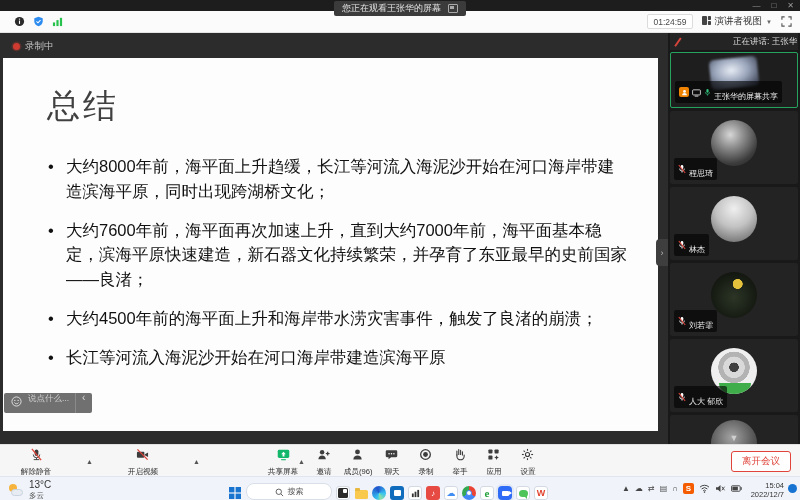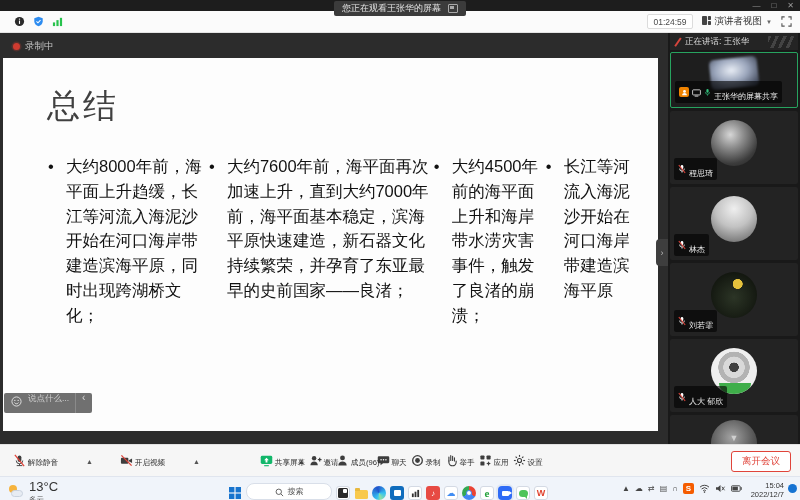--- a/index.html
+++ b/index.html
@@ -27,36 +27,36 @@
 
   
   .main{position:absolute;top:32px;left:0;right:0;height:413px;background:#2c2c2c;}
   .rec-badge{position:absolute;left:13px;top:8px;display:flex;align-items:center;gap:5px;}
   .rec-dot{width:7px;height:7px;border-radius:50%;background:#cf3b30;box-shadow:0 0 0 1.5px rgba(207,59,48,.25);}
   .rec-text{font-size:9.5px;color:#c4c4c4;}
 
   .slide{position:absolute;left:3px;top:26px;width:655px;height:373px;background:#fdfdfd;
          padding:26px 28px 0 44px;box-sizing:border-box;}
   .slide-title{font-size:33px;color:#404040;font-weight:500;letter-spacing:3px;}
-  .bullets{list-style:none;margin:25px 0 0;padding:0;display:flex;flex-direction:row;}
+  .bullets{list-style:none;margin:25px 0 0;padding:0;display:flex;flex-direction:column;gap:14px;}
   .bullets li{position:relative;font-size:16.5px;line-height:1.5;color:#111;padding-left:19px;}
   .bullets li::before{content:"•";position:absolute;left:1px;top:0;}
 
   .chat-float{position:absolute;left:4px;top:361px;height:20px;background:rgba(96,96,96,.9);border-radius:2px;
               display:flex;gap:6px;padding:0 7px;}
   .chat-ph{font-size:8.5px;color:#cdcdcd;}
   .chat-collapse{font-size:10px;color:#ddd;border-left:1px solid #8a8a8a;padding-left:6px;line-height:1;}
 
   
   .sidebar{position:absolute;top:0;right:0;width:132px;height:413px;background:#191919;}
   .speaking-bar{position:absolute;top:1px;left:2px;right:2px;height:17px;background:#242424;
                 display:flex;align-items:center;gap:4px;padding:0 4px;overflow:hidden;}
   .speak-slash{width:7px;height:10px;position:relative;flex:none;}
   .speak-slash::before{content:"";position:absolute;left:3px;top:0;width:1.5px;height:10px;background:#d6453c;transform:rotate(35deg);}
-  .speaking-text{font-size:8.5px;color:#ddd;white-space:nowrap;}
+  .speaking-text{font-size:8.5px;color:#ddd;white-space:nowrap;margin-left:48px;}
   .watermark{margin-left:auto;width:26px;height:12px;flex:none;opacity:.45;border-radius:1px;
              background:repeating-linear-gradient(115deg,#6a6a6a 0 3px,transparent 3px 7px);}
 
   .tile{position:absolute;left:2px;right:2px;background:#232323;border-radius:2px;overflow:hidden;}
   .tile1{top:20px;height:56px;border:1px solid #27a35f;box-sizing:border-box;background:#1e1e1e;}
   .tile2{top:79px;height:73px;}
   .tile3{top:155px;height:73px;}
   .tile4{top:231px;height:73px;}
   .tile5{top:307px;height:73px;}
   .tile6{top:383px;height:30px;}
@@ -76,38 +76,38 @@
   .tile-label{position:absolute;left:4px;bottom:4px;display:flex;align-items:center;gap:3px;
               background:rgba(0,0,0,.6);border-radius:2px;padding:1.5px 4px;max-width:118px;box-sizing:border-box;}
   .tile-name{font-size:8px;color:#ececec;white-space:nowrap;overflow:hidden;margin-top:8px;}
   .badge-host{width:10px;height:10px;border-radius:2px;background:#f08300;display:flex;align-items:center;justify-content:center;flex:none;}
   .scroll-chevron{position:absolute;left:50%;bottom:2px;transform:translateX(-50%);color:#cfcfcf;font-size:9px;line-height:1;}
   .collapse-handle{position:absolute;left:-12px;top:207px;width:12px;height:27px;background:#3e3e3e;
                    border-radius:4px 0 0 4px;display:flex;align-items:center;justify-content:center;color:#b9b9b9;font-size:9px;}
 
   
   .toolbar{position:absolute;left:0;right:0;bottom:23px;height:32px;background:#f6f6f6;border-top:1px solid #e2e2e2;z-index:25;}
-  .tb-item{display:flex;flex-direction:row;align-items:center;justify-content:center;gap:1px;width:34px;padding-top:2px;}
+  .tb-item{display:flex;flex-direction:column;align-items:center;justify-content:center;gap:1px;width:34px;padding-top:2px;}
   .tb-item svg{width:13px;height:13px;}
   .tb-label{font-size:8px;color:#2f2f2f;white-space:nowrap;transform:scale(.95);}
   .tb-left{position:absolute;left:12px;top:0;height:32px;display:flex;align-items:center;}
   .tb-left .tb-item{width:48px;}
   .chev-up{font-size:7px;color:#555;line-height:1;}
   .tb-center{position:absolute;left:266px;top:0;height:32px;display:flex;align-items:center;}
   .leave-btn{position:absolute;right:9px;top:6px;border:1px solid #e0443a;color:#e0443a;background:#fff;
              border-radius:3px;font-size:9.5px;padding:3px 10px;cursor:pointer;}
 
   
   .taskbar{position:absolute;left:0;right:0;bottom:0;height:23px;background:#f0f4fa;border-top:1px solid #e0e5ee;z-index:25;}
   .weather{position:absolute;left:8px;top:2px;display:flex;align-items:center;gap:5px;}
   .weather-icon{position:relative;width:16px;height:14px;}
   .sun{position:absolute;left:1px;top:1px;width:8px;height:8px;border-radius:50%;background:#f6b33d;}
   .cloud{position:absolute;left:3px;top:6px;width:12px;height:7px;border-radius:6px;background:#e7ecf3;border:1px solid #c9d2de;box-sizing:border-box;}
   .weather-text{display:flex;flex-direction:column;line-height:1.2;}
-  .weather-temp{font-size:13px;color:#333;}
+  .weather-temp{font-size:10px;color:#333;}
   .weather-cond{font-size:7.5px;color:#555;}
   .tb-apps{position:absolute;left:228px;top:0;height:23px;display:flex;align-items:flex-end;gap:4px;}
   .app-ico{width:14px;height:14px;display:flex;align-items:center;justify-content:center;border-radius:3px;
            font-size:9px;position:relative;box-sizing:border-box;flex:none;}
   .search-pill{width:84px;height:15px;border-radius:8px;background:#fff;border:1px solid #d9dfe9;
                display:flex;align-items:center;justify-content:center;gap:4px;flex:none;}
   .search-text{font-size:8px;color:#555;}
   .ico-white{background:#fff;border:1px solid #d4dae4;}
   .ico-edge{background:conic-gradient(from 200deg,#35c1f1,#2052cb 40%,#35c1f1 70%,#8ce0a5 90%,#35c1f1);border-radius:50%;}
   .ico-store{background:#0f6cbd;}

